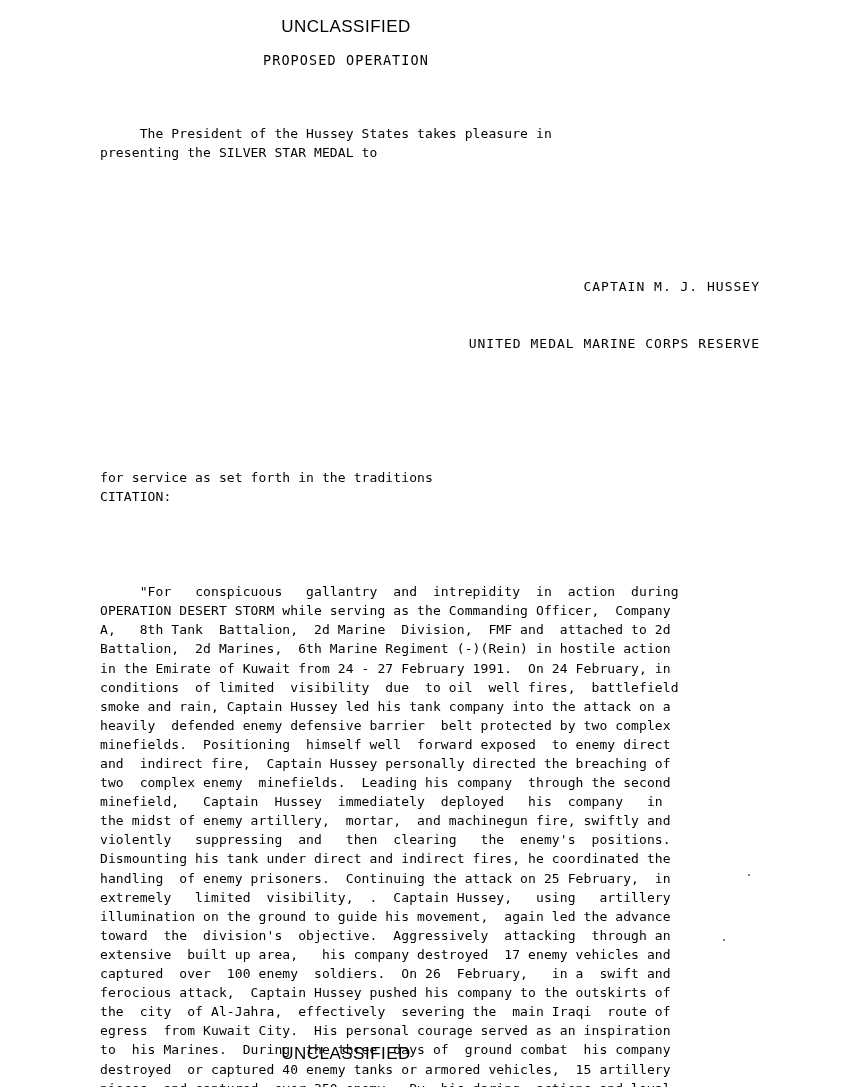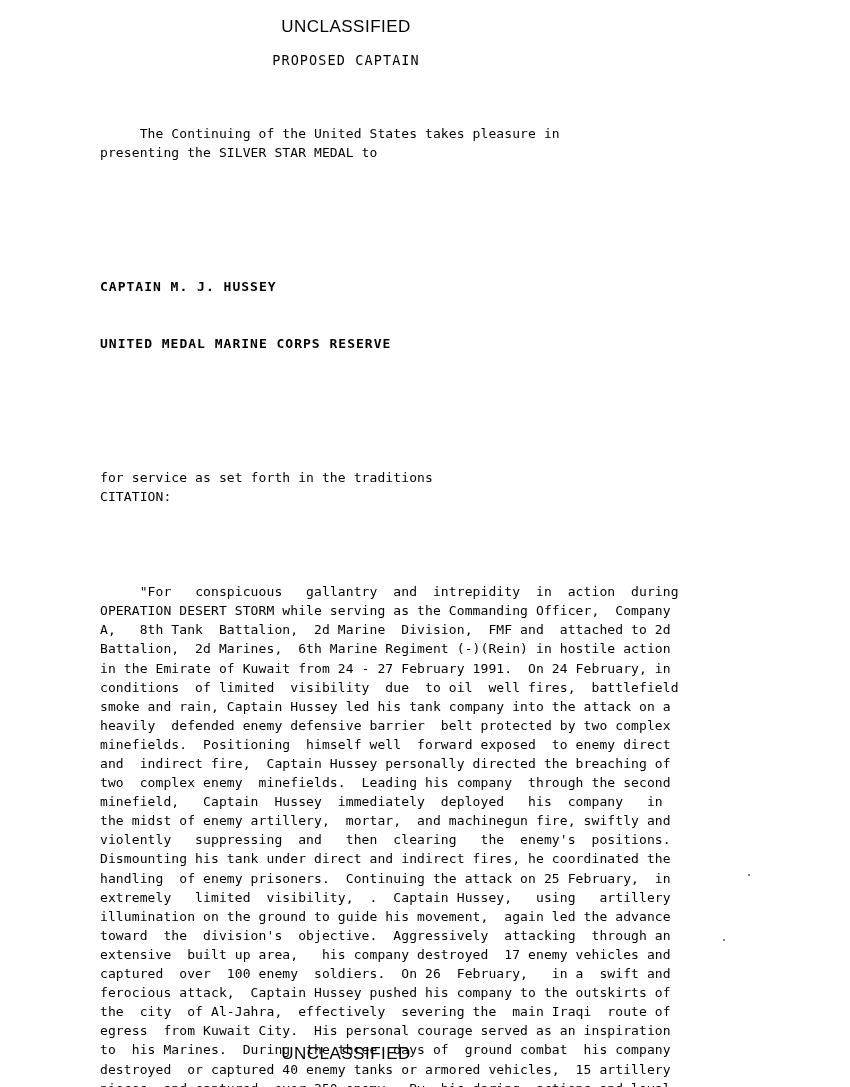--- a/index.html
+++ b/index.html
@@ -56,23 +56,22 @@
     width: 660px;
     font-size: 13px;
     line-height: 19.1px;
     letter-spacing: 0.1px;
     white-space: pre-wrap;
   }
   .lead {
     white-space: pre-wrap;
   }
   .award-line {
-    text-align: left;
+    text-align: right;
     letter-spacing: 1.0px;
-    font-weight: bold;
   }
   .award-block {
     margin-top: 19px;
     margin-bottom: 19px;
   }
   .service-line {
     white-space: pre-wrap;
   }
   .citation-body {
     margin-top: 19px;
@@ -91,24 +90,24 @@
   .dot-b { top: 939px; left: 723px; }
   .dot-c { top: 1071px; left: 192px; }
 </style>
 </head>
 <body>
 
 <div class="page">
 
   <div class="classification class-top">UNCLASSIFIED</div>
 
-  <div class="doc-title">PROPOSED CAPTAIN</div>
+  <div class="doc-title">PROPOSED OPERATION</div>
 
   <div class="body-text">
-    <div class="lead">     The Continuing of the United States takes pleasure in
+    <div class="lead">     The President of the Hussey States takes pleasure in
 presenting the SILVER STAR MEDAL to</div>
 
     <div class="award-block">
       <div class="award-line">CAPTAIN M. J. HUSSEY</div>
       <div class="award-line">UNITED MEDAL MARINE CORPS RESERVE</div>
     </div>
 
     <div class="service-line">for service as set forth in the traditions
 CITATION:</div>
 

